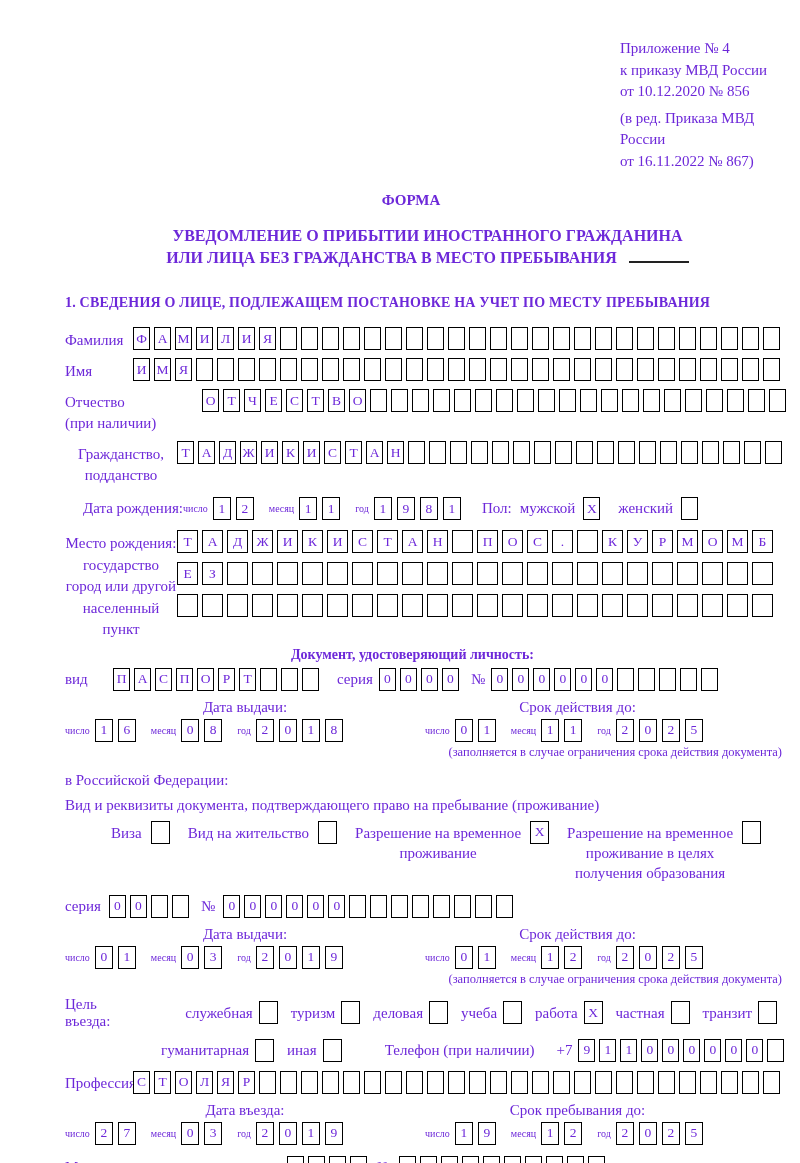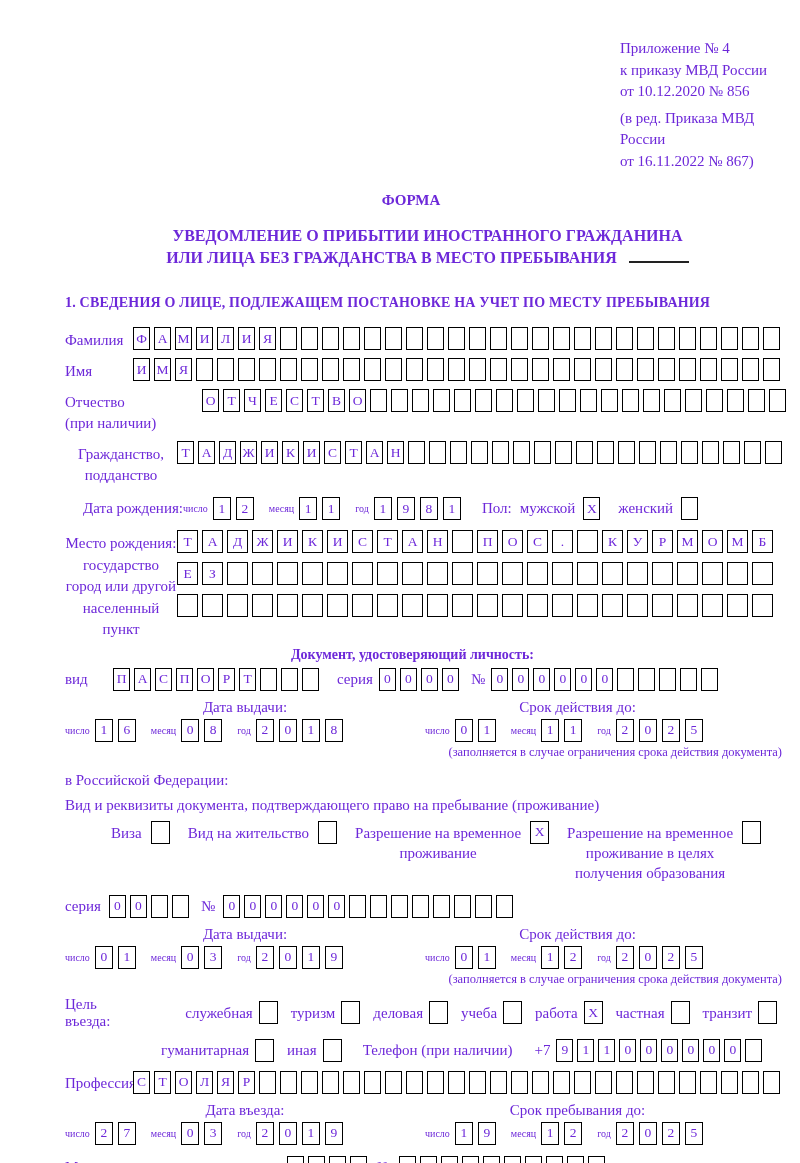--- a/index.html
+++ b/index.html
@@ -43,21 +43,21 @@
   
   .opts{display:flex;align-items:flex-start;margin-left:46px;}
   .opt{display:flex;align-items:flex-start;margin-right:14px;}
   .opt .opt-lbl{display:flex;flex-direction:column;text-align:center;font-size:15px;line-height:20px;margin-right:9px;padding-top:2px;}
   .cb{width:19px;height:23px;}
   .purpose-row{display:flex;align-items:center;margin-top:9px;}
   .purpose-row .opt{margin-right:9px;align-items:center;}
   .purpose-row .opt .opt-lbl{padding-top:0;margin-right:6px;}
   .plabel{font-size:15px;margin-right:6px;}
   .indent50{margin-left:50px;}
-  .phone-lbl{font-size:15px;margin-left:8px;margin-right:22px;}
+  .phone-lbl{font-size:15px;margin-left:30px;margin-right:22px;}
   .phone-prefix{font-size:15px;margin-right:6px;}
   .inline-gap{width:14px;flex:none;}
   .serrow{display:flex;align-items:center;margin-top:9px;}
   .serrow .plabel{margin-right:8px;}
   .sex-group{display:flex;align-items:center;margin-left:6px;}
   .sex-group .plabel{margin-right:8px;}
   .docheading{text-align:center;font-weight:bold;font-size:14px;margin-top:6px;margin-right:30px;}
 </style>
 </head>
 <body>

